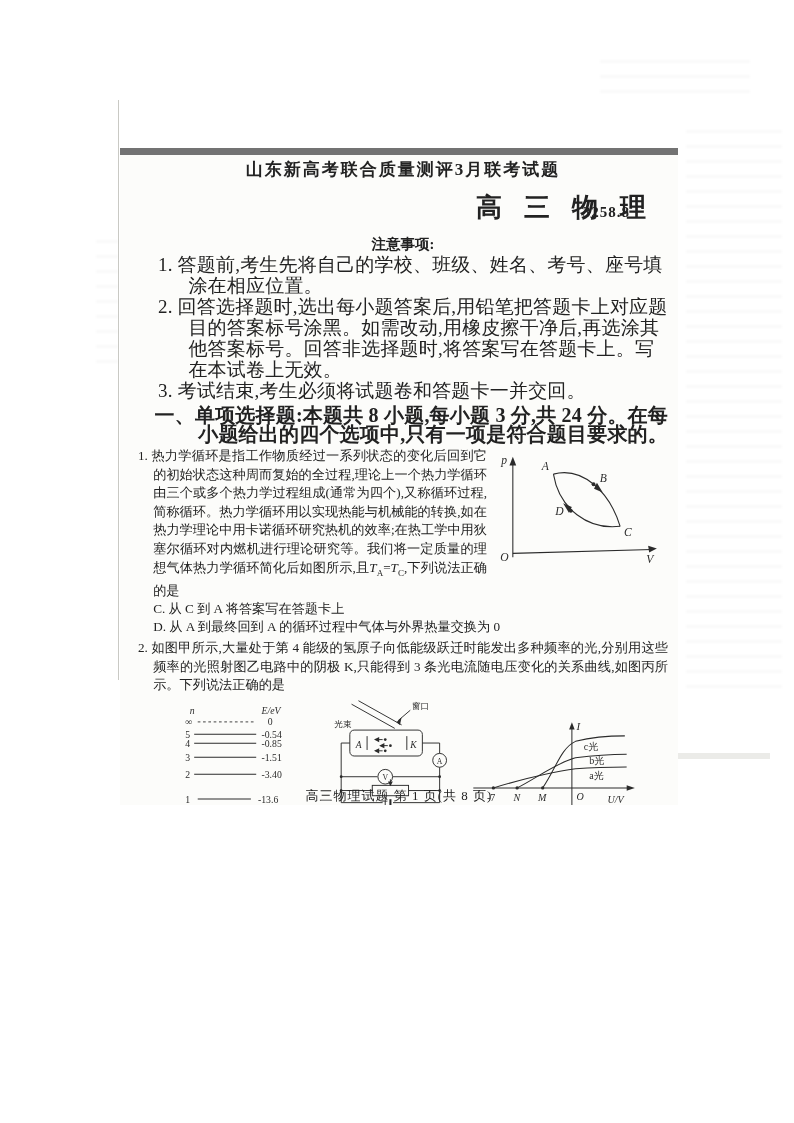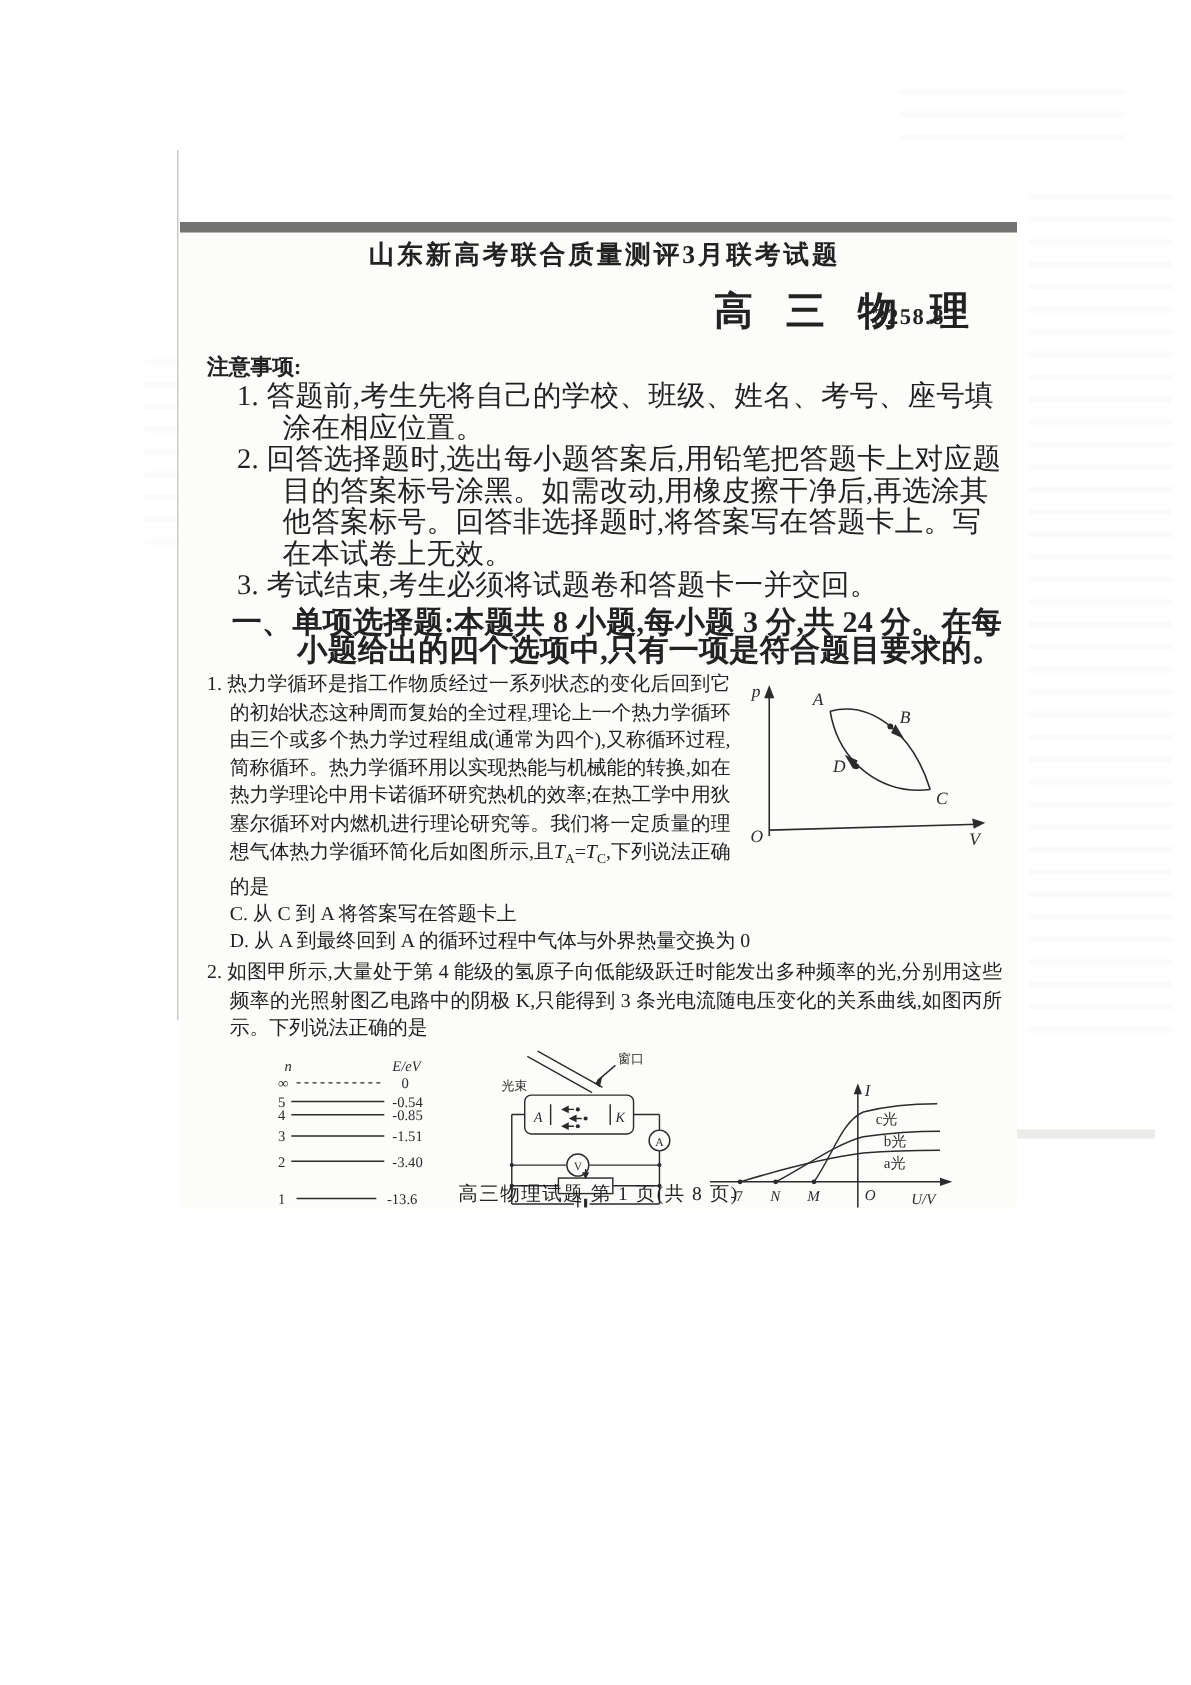--- a/index.html
+++ b/index.html
@@ -26,21 +26,21 @@
   
   .exam-title{text-align:center;font-size:17px;font-weight:600;letter-spacing:2px;margin-top:1px;}
   .subject-row{position:relative;margin-top:9px;height:36px;}
   .subject-title{
     text-align:right;font-size:26px;font-weight:700;
     letter-spacing:22px;padding-left:22px;line-height:36px;
   }
   .exam-date{position:absolute;right:38px;top:14px;font-size:15px;font-weight:600;letter-spacing:1px;}
   .exam-meta{text-align:center;font-size:15px;font-weight:700;margin-top:15px;letter-spacing:1px;}
   
-  .notices-heading{font-size:14.5px;font-weight:700;margin-top:9px;}
+  .notices-heading{font-size:14.5px;font-weight:700;margin-top:9px;text-align:center;}
   .note-item{
     font-size:19px;line-height:21px;margin-left:20px;
     padding-left:1.6em;text-indent:-1.6em;letter-spacing:.2px;
   }
   
   .section-heading{
     font-size:20px;font-weight:700;line-height:19px;margin-top:5px;
     padding-left:1.95em;text-indent:-1.95em;letter-spacing:.2px;text-align:right;
   }
   

